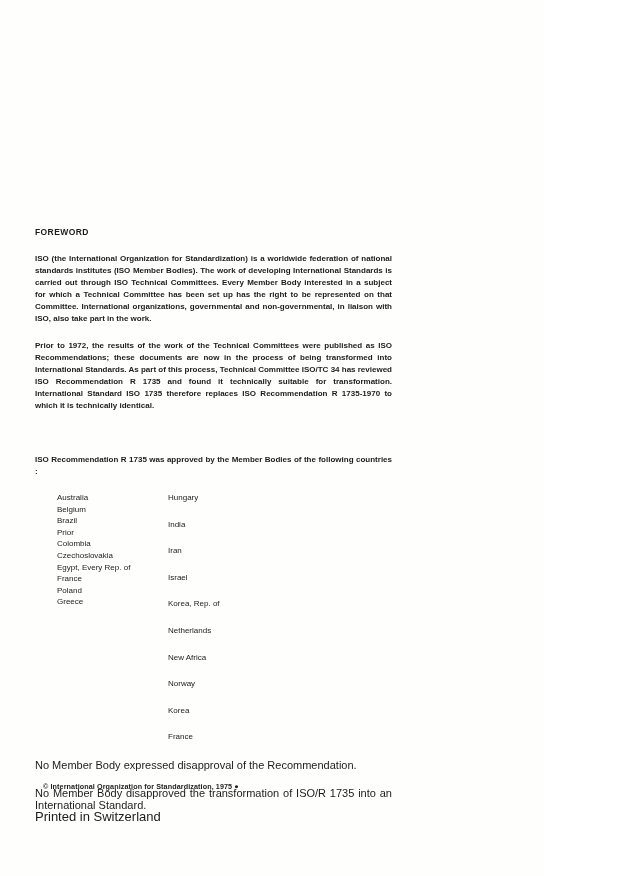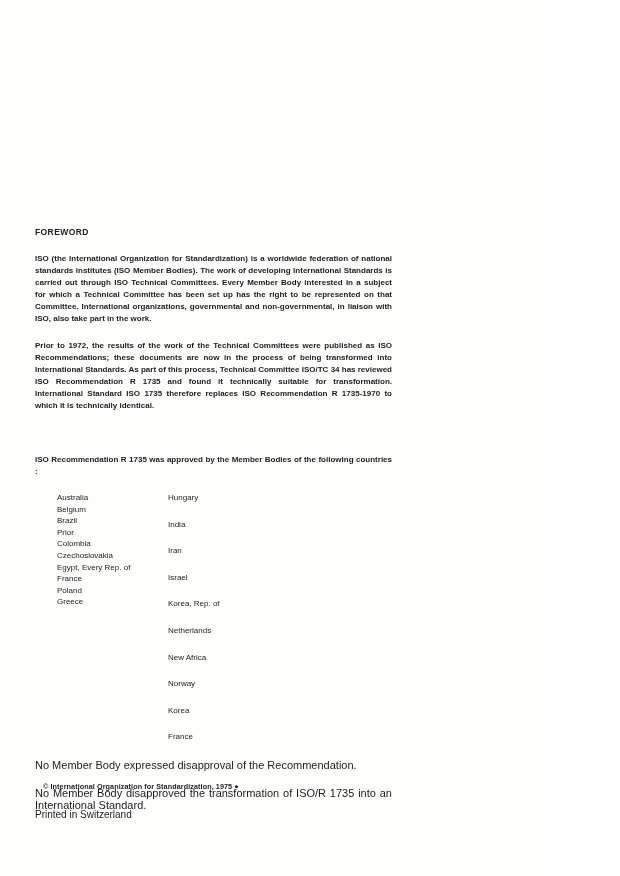--- a/index.html
+++ b/index.html
@@ -68,21 +68,21 @@
     top: 782px;
     font-size: 7.2px;
     font-weight: bold;
     letter-spacing: 0.1px;
     padding-left: 8px;
   }
   .footer-printed {
     position: absolute;
     left: 35px;
     top: 809px;
-    font-size: 10px;
+    font-size: 13px;
   }
   .print-mark {
     position: absolute;
     width: 13px;
     height: 2px;
     background: #2f2f2f;
     border-radius: 2px;
   }
   .print-mark.m1 { left: 577px; top: 313px; transform: rotate(-2deg); }
   .print-mark.m2 { left: 577px; top: 549px; transform: rotate(-2deg); }

